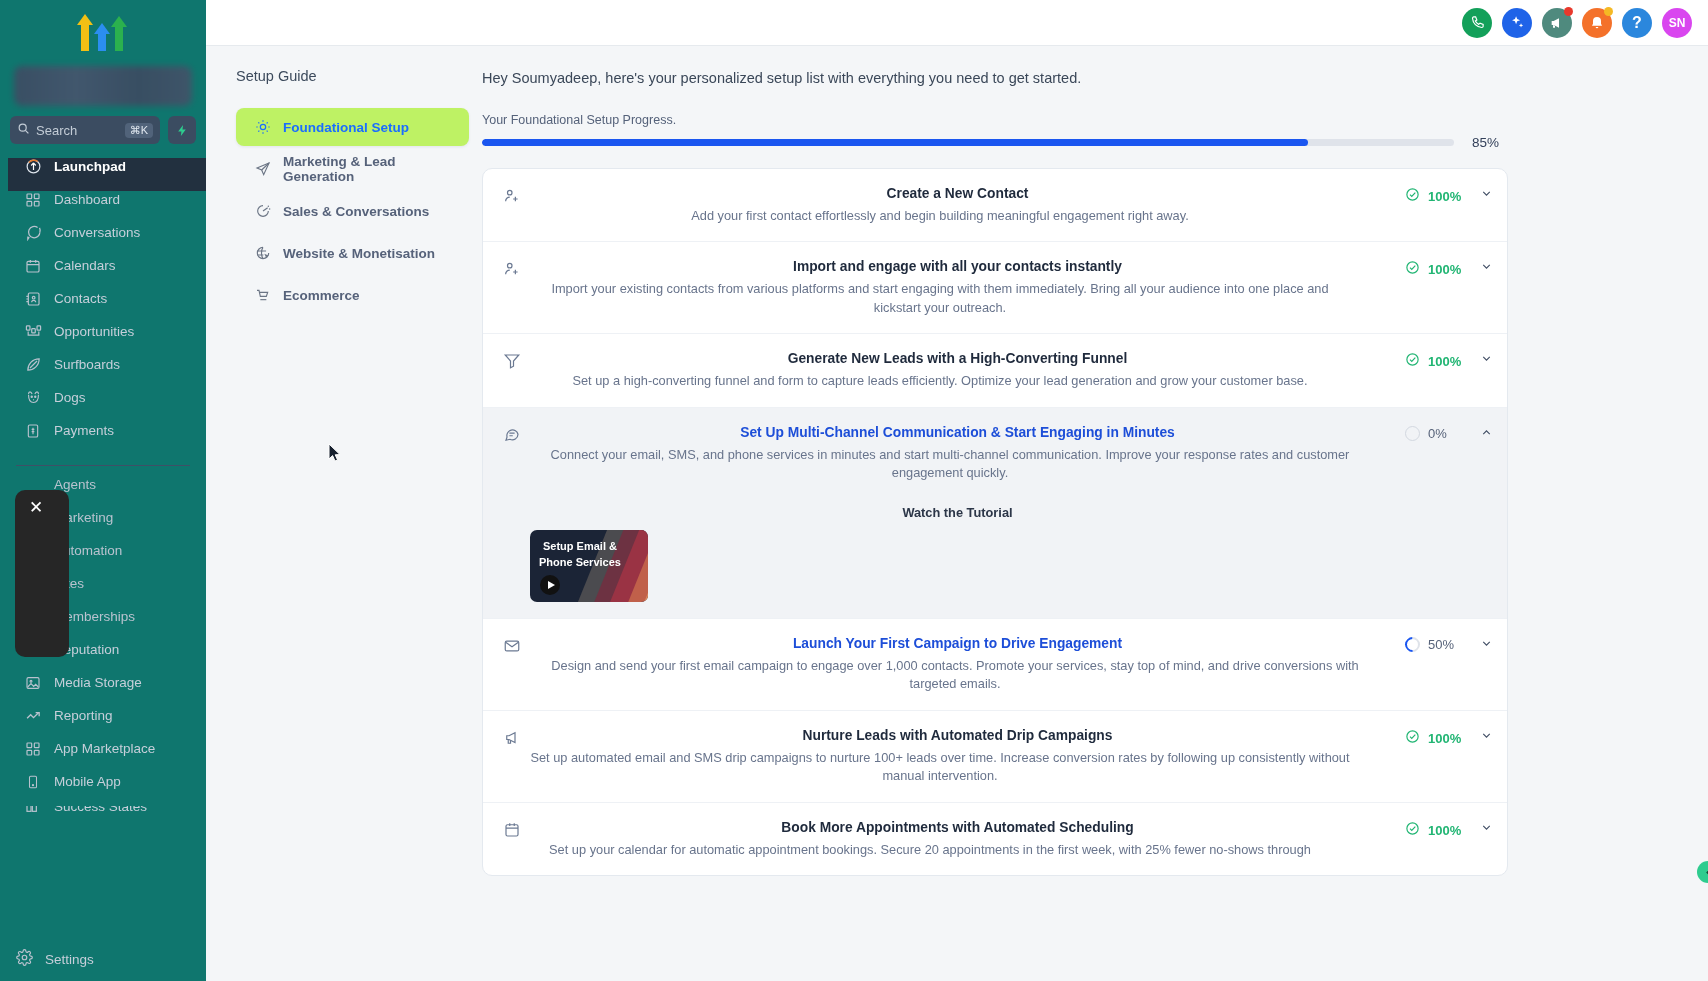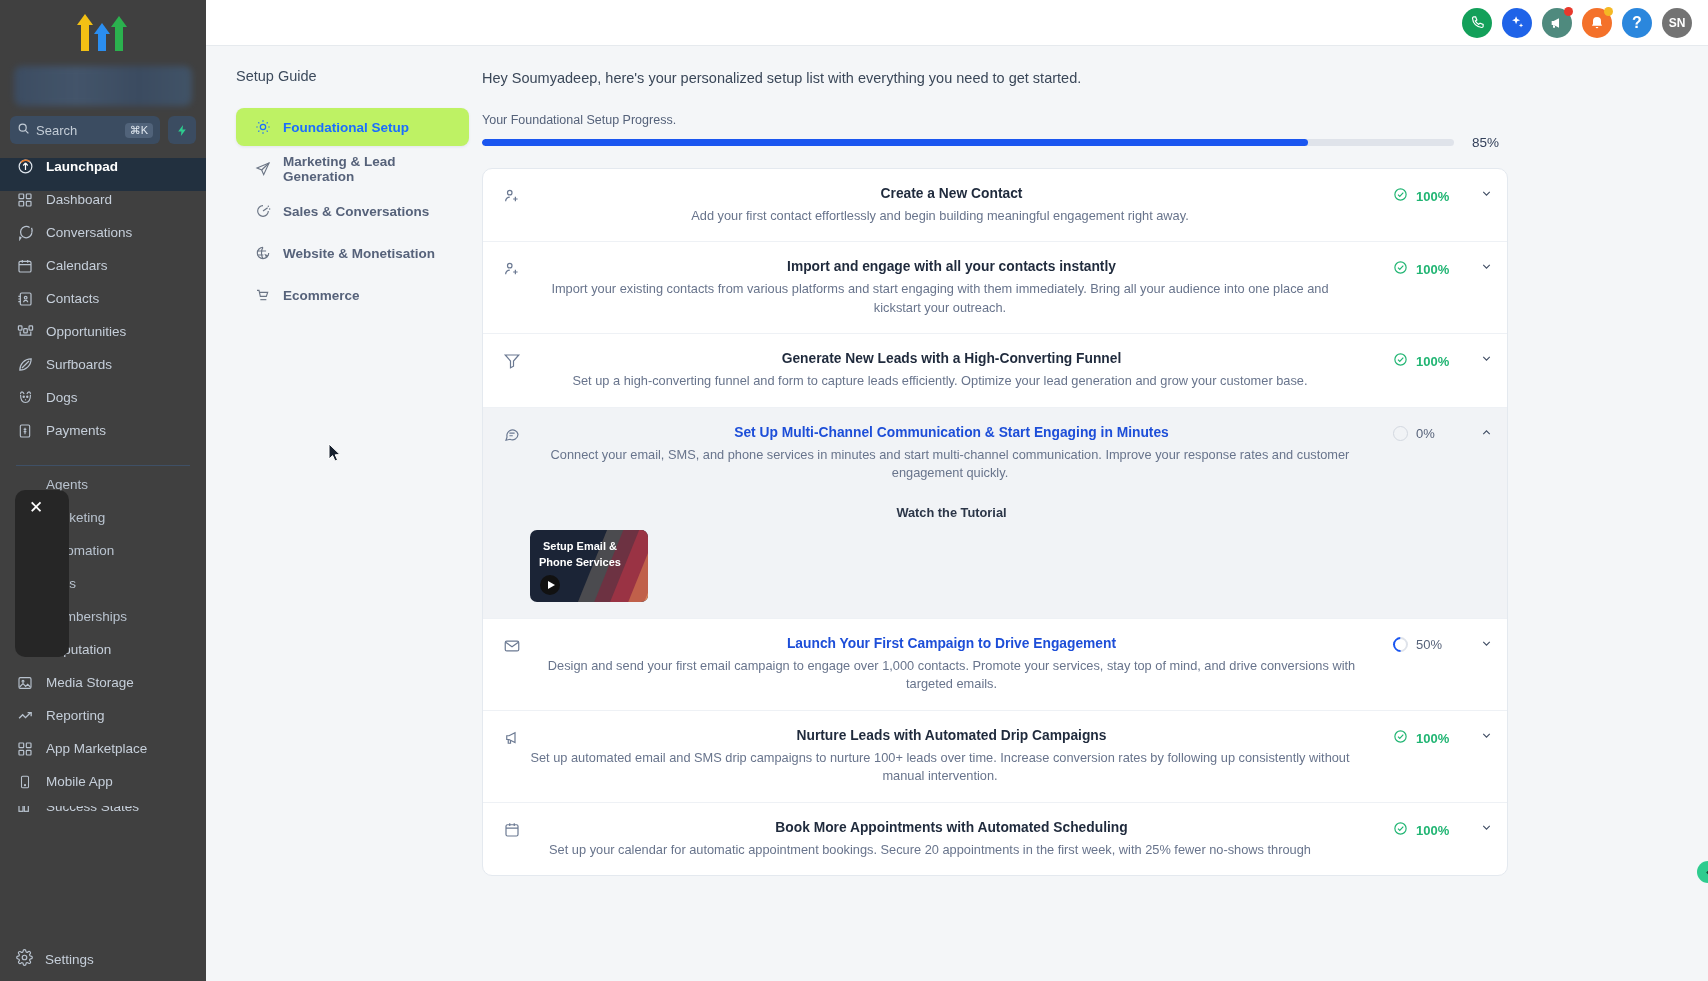--- a/index.html
+++ b/index.html
@@ -7,21 +7,21 @@
     width: 1708px; height: 981px;
     font-family: "Liberation Sans", sans-serif;
     background: #f4f6f8;
     overflow: hidden;
   }
   .app { position: relative; width: 1708px; height: 981px; display: flex; }
 
   
   .sidebar {
     width: 206px; height: 981px;
-    background: #404040;
+    background: #0f766e;
     position: relative;
     flex: 0 0 206px;
     overflow: hidden;
   }
   .logo-wrap { height: 62px; display: flex; align-items: center; justify-content: center; }
   .logo { position: relative; width: 56px; height: 40px; }
   .ar-y { left: 2px; }
   .ar-b { left: 19px; }
   .ar-g { left: 36px; }
   .arw { position: absolute; bottom: 0; width: 16px; }
@@ -46,20 +46,21 @@
   }
   .bolt-btn {
     width: 28px; height: 28px; border-radius: 6px; background: #3b4c61;
     display: flex; align-items: center; justify-content: center;
   }
   .nav { margin-top: 14px; }
   .nav-item {
     height: 33px; display: flex; align-items: center; gap: 12px;
     padding: 0 0 16px 16px; color: #c6cfda; font-size: 13.5px;
     position: relative;
+    margin-left: 8px;
   }
   .nav-item .ic { width: 18px; height: 18px; display: flex; align-items: center; justify-content: center; flex: 0 0 18px; }
   .nav-item.active { background: #223consumer; }
   .nav-item.active { background: #22303f; color: #ffffff; font-weight: bold; }
   .nav-sep { height: 1px; background: #3f5066; margin: 10px 16px; }
   .nav-item.cut { color: #b9c3cf; }
   .nav-bottom { position: absolute; bottom: 0; left: 0; right: 0; }
   .settings-item { height: 44px; display: flex; align-items: center; gap: 12px; padding-left: 16px; color: #c6cfda; font-size: 13.5px; }
 
   
@@ -115,21 +116,21 @@
     overflow: hidden;
   }
   .task-row { display: flex; padding: 16px 14px 16px 18px; border-bottom: 1px solid #eef1f5; position: relative; text-align: center; }
   .task-row:last-child { border-bottom: none; }
   .task-row.expanded { background: #f1f3f6; }
   .t-ic { width: 22px; flex: 0 0 22px; padding-top: 2px; display: flex; justify-content: center; color: #6b7992; }
   .t-body { flex: 1; padding-left: 7px; padding-right: 20px; }
   .t-title { font-size: 13.8px; color: #1f2a3c; font-weight: bold; line-height: 1.3; }
   .t-title.link { color: #1d4ed8; }
   .t-desc { font-size: 12.8px; color: #68748c; line-height: 1.45; margin-top: 4px; max-width: 820px; }
-  .t-status { display: flex; align-items: flex-start; gap: 12px; padding-top: 2px; flex: 0 0 auto; }
+  .t-status { display: flex; align-items: flex-start; padding-top: 2px; flex: 0 0 auto; }
   .t-badge { display: flex; align-items: center; gap: 8px; min-width: 74px; }
   .t-pct { font-size: 13px; font-weight: bold; }
   .t-pct.done { color: #21b573; }
   .t-pct.partial { color: #57637a; font-weight: normal; }
   .t-pct.zero { color: #57637a; font-weight: normal; }
   .chev { color: #3f4c63; width: 14px; display: flex; justify-content: center; }
 
   .ring { width: 15px; height: 15px; border-radius: 50%; flex: 0 0 15px; }
   .ring.empty { border: 1.6px solid #d3d8e0; }
   .ring.half { border: 2px solid #dfe3ea; border-left-color: #1a56f0; border-top-color: #1a56f0; transform: rotate(-45deg); }
@@ -419,21 +420,21 @@
     <div class="tb-icon" style="background:#f4712a;">
       <svg width="16" height="16" viewBox="0 0 24 24" fill="#fff">
           <path d="M12 3a6 6 0 0 0-6 6v4l-1.5 3h15L18 13V9a6 6 0 0 0-6-6z"></path>
           <path d="M10 18a2 2 0 0 0 4 0z"></path>
         </svg>
       <span class="dot" style="width:9px;height:9px;background:#f5b924;top:-1px;right:-1px;"></span>
     </div>
     <div class="tb-icon" style="background:#2b87dd;font-size:16px;font-weight:bold;">
       <span>?</span>
     </div>
-    <div class="tb-icon" style="background:#737373;font-size:12px;font-weight:bold;">
+    <div class="tb-icon" style="background:#d946ef;font-size:12px;font-weight:bold;">
       <span>SN</span>
     </div>
   </div>
 
   <div class="content">
 
     <div class="guide-col">
       <div class="guide-title">Setup Guide</div>
 
       <div class="guide-item active">

